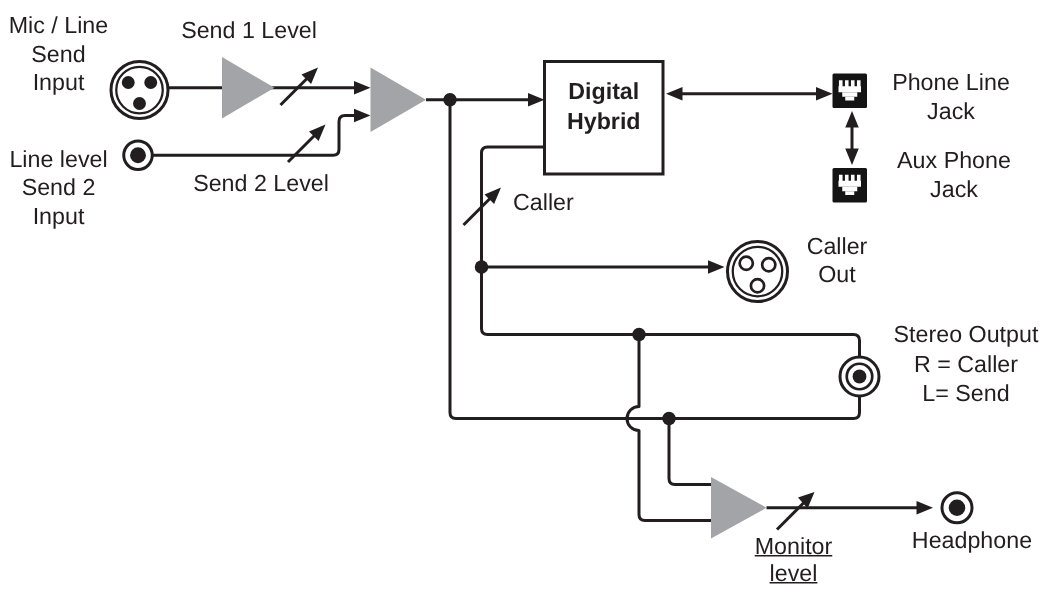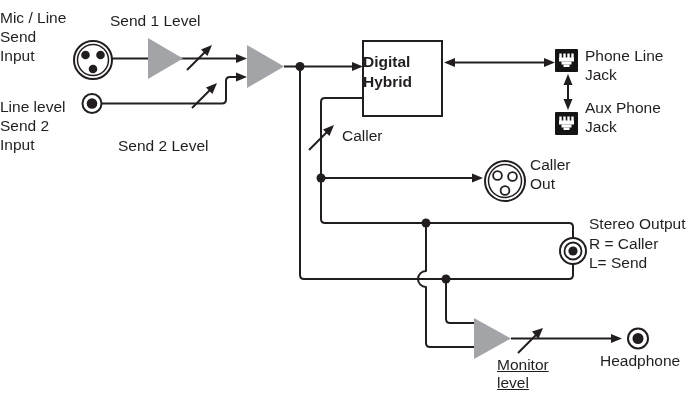--- a/index.html
+++ b/index.html
@@ -3,21 +3,21 @@
 <meta charset="utf-8">
 <style>
   html,body{margin:0;padding:0;background:#fff;}
   #stage{
     position:relative;width:700px;height:403px;background:#fff;
     font-family:"Liberation Sans",sans-serif;color:#221e1f;overflow:hidden;
   }
   #wires{position:absolute;left:0;top:0;}
   .lbl{
     position:absolute;white-space:pre-line;font-size:15.5px;line-height:19px;
-    text-align:left;color:#221e1f;
+    text-align:center;color:#221e1f;
   }
   .lbl.left{text-align:left;}
 </style>
 </head>
 <body>
 
 <div id="stage">
 
   <svg id="wires" width="700" height="403" viewBox="0 0 700 403">
 
@@ -148,21 +148,21 @@
   <div class="lbl" style="left:0px;top:8px;width:78px;">Mic / Line
 Send
 Input</div>
 
   <div class="lbl" style="left:0px;top:65px;width:78px;margin-top:32px;">Line level
 Send 2
 Input</div>
 
   <div class="lbl" style="left:110px;top:11px;width:112px;">Send 1 Level</div>
 
-  <div class="lbl" style="left:118px;top:113px;width:112px;margin-top:23px;">Send 2 Level</div>
+  <div class="lbl" style="left:118px;top:113px;width:112px;">Send 2 Level</div>
 
   <div class="lbl" style="left:363px;top:52px;width:79px;line-height:19.5px;font-weight:bold;">Digital
 Hybrid</div>
 
   <div class="lbl" style="left:585px;top:46px;width:98px;">Phone Line
 Jack</div>
 
   <div class="lbl" style="left:585px;top:98px;width:102px;">Aux Phone
 Jack</div>
 

